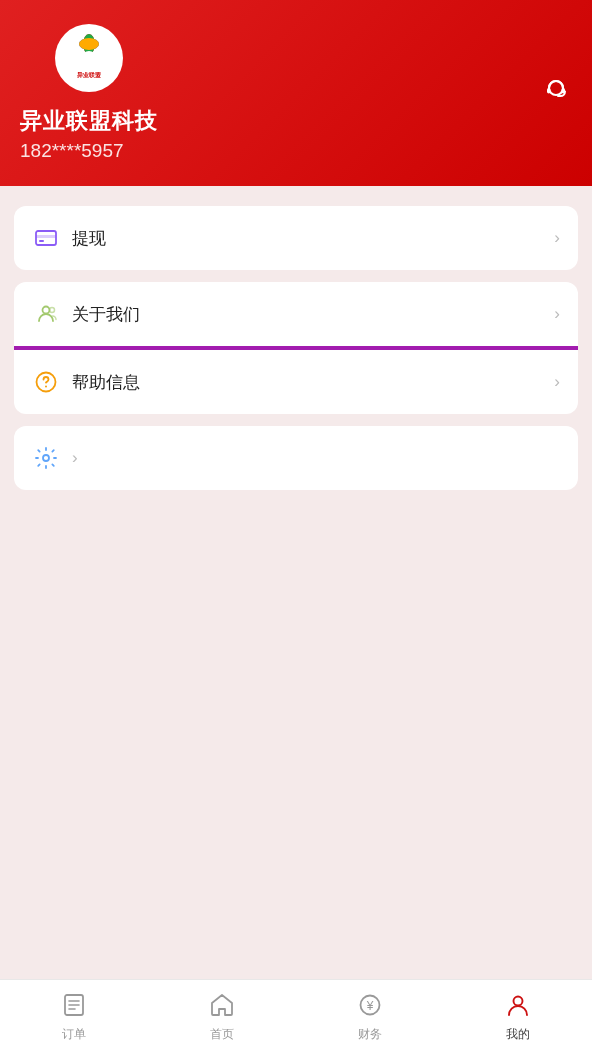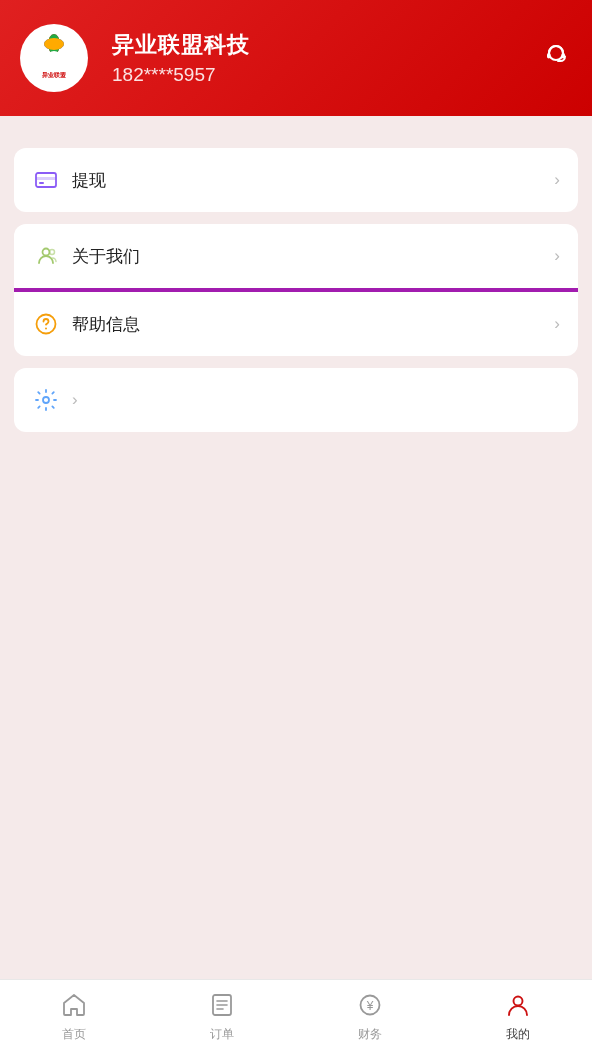--- a/index.html
+++ b/index.html
@@ -19,21 +19,22 @@
       background: linear-gradient(135deg, #e02020 0%, #cc0000 100%);
       padding: 24px 20px 24px 20px;
       display: flex;
       align-items: center;
       justify-content: space-between;
       min-height: 110px;
     }
     .header-left {
       display: flex;
       align-items: center;
-      gap: 24px;
+      gap: 14px;
+      flex-direction: column;
     }
     .avatar {
       width: 68px;
       height: 68px;
       border-radius: 50%;
       background: white;
       display: flex;
       align-items: center;
       justify-content: center;
       overflow: hidden;
@@ -60,21 +61,21 @@
       font-size: 19px;
     }
     .header-icon {
       color: white;
       font-size: 28px;
     }
 
     
     .content {
       flex: 1;
-      padding: 32px 14px;
+      padding: 20px 14px;
       display: flex;
       flex-direction: column;
       gap: 12px;
     }
 
     
     .menu-card {
       background: white;
       border-radius: 12px;
       overflow: hidden;
@@ -247,41 +248,41 @@
     </div>
   </div>
 
 </div>
 
 <div class="bottom-nav">
 
   <div class="nav-item">
     <div class="nav-icon">
       <svg width="26" height="26" viewBox="0 0 26 26" fill="none" xmlns="http://www.w3.org/2000/svg">
-        <path d="M3 11L13 3l10 8v11a1 1 0 01-1 1h-6v-6h-6v6H4a1 1 0 01-1-1V11z" stroke="#999" stroke-width="1.8" fill="none" stroke-linejoin="round"></path>
-      </svg>
-    </div>
-    <span class="nav-label">首页</span>
-  </div>
-
-  <div class="nav-item">
-    <div class="nav-icon">
-      <svg width="26" height="26" viewBox="0 0 26 26" fill="none" xmlns="http://www.w3.org/2000/svg">
         <rect x="4" y="3" width="18" height="20" rx="2" stroke="#999" stroke-width="1.8" fill="none"></rect>
         <line x1="8" y1="9" x2="18" y2="9" stroke="#999" stroke-width="1.6" stroke-linecap="round"></line>
         <line x1="8" y1="13" x2="18" y2="13" stroke="#999" stroke-width="1.6" stroke-linecap="round"></line>
         <line x1="8" y1="17" x2="14" y2="17" stroke="#999" stroke-width="1.6" stroke-linecap="round"></line>
       </svg>
     </div>
     <span class="nav-label">订单</span>
   </div>
 
   <div class="nav-item">
     <div class="nav-icon">
       <svg width="26" height="26" viewBox="0 0 26 26" fill="none" xmlns="http://www.w3.org/2000/svg">
+        <path d="M3 11L13 3l10 8v11a1 1 0 01-1 1h-6v-6h-6v6H4a1 1 0 01-1-1V11z" stroke="#999" stroke-width="1.8" fill="none" stroke-linejoin="round"></path>
+      </svg>
+    </div>
+    <span class="nav-label">首页</span>
+  </div>
+
+  <div class="nav-item">
+    <div class="nav-icon">
+      <svg width="26" height="26" viewBox="0 0 26 26" fill="none" xmlns="http://www.w3.org/2000/svg">
         <circle cx="13" cy="13" r="9.5" stroke="#999" stroke-width="1.8" fill="none"></circle>
         <text x="13" y="18" text-anchor="middle" font-size="12" fill="#999" font-family="sans-serif">¥</text>
       </svg>
     </div>
     <span class="nav-label">财务</span>
   </div>
 
   <div class="nav-item">
     <div class="nav-icon active">
       <svg width="26" height="26" viewBox="0 0 26 26" fill="none" xmlns="http://www.w3.org/2000/svg">

